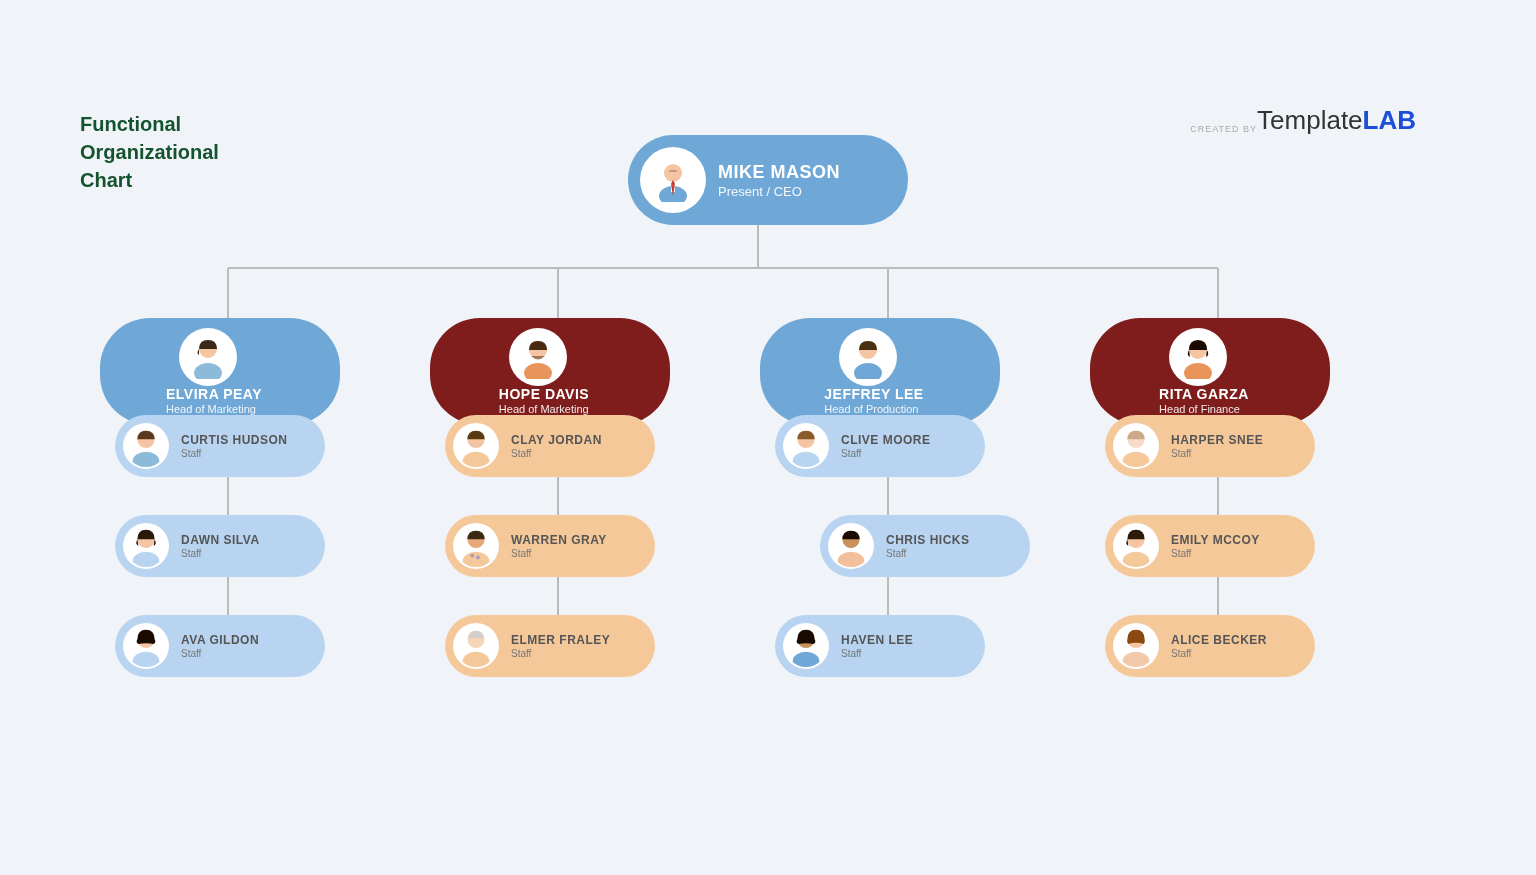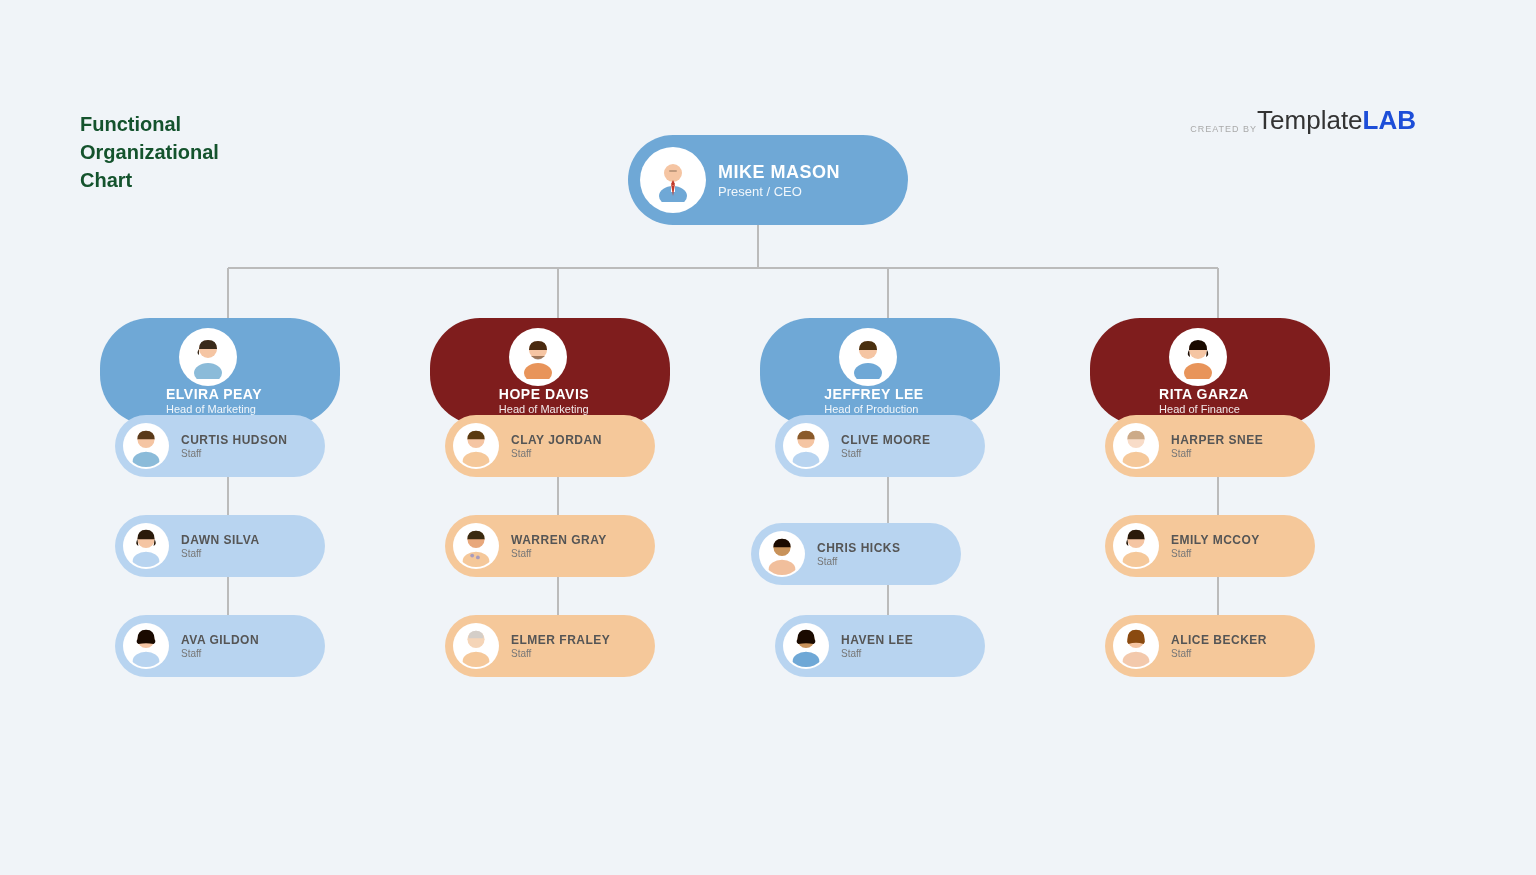--- a/index.html
+++ b/index.html
@@ -403,21 +403,21 @@
           <path d="M13 15 Q13 6 22 6 Q31 6 31 15" fill="#8a5a2a"></path>
         </svg>
       </div>
       <div class="node-text">
         <div class="node-name">CLIVE MOORE</div>
         <div class="node-role">Staff</div>
       </div>
     </div>
   </div>
 
-  <div style="position:absolute; top:515px; left:751px;margin-top:8px;">
+  <div style="position:absolute; top:515px; left:820px;">
     <div class="node node-light-blue staff-node">
       <div class="node-avatar">
         <svg viewBox="0 0 44 44" xmlns="http://www.w3.org/2000/svg">
           <circle cx="22" cy="15" r="9" fill="#c8925a"></circle>
           <ellipse cx="22" cy="38" rx="14" ry="10" fill="#e8945a" opacity="0.6"></ellipse>
           <path d="M13 15 Q13 6 22 6 Q31 6 31 15" fill="#1a0a00"></path>
         </svg>
       </div>
       <div class="node-text">
         <div class="node-name">CHRIS HICKS</div>

